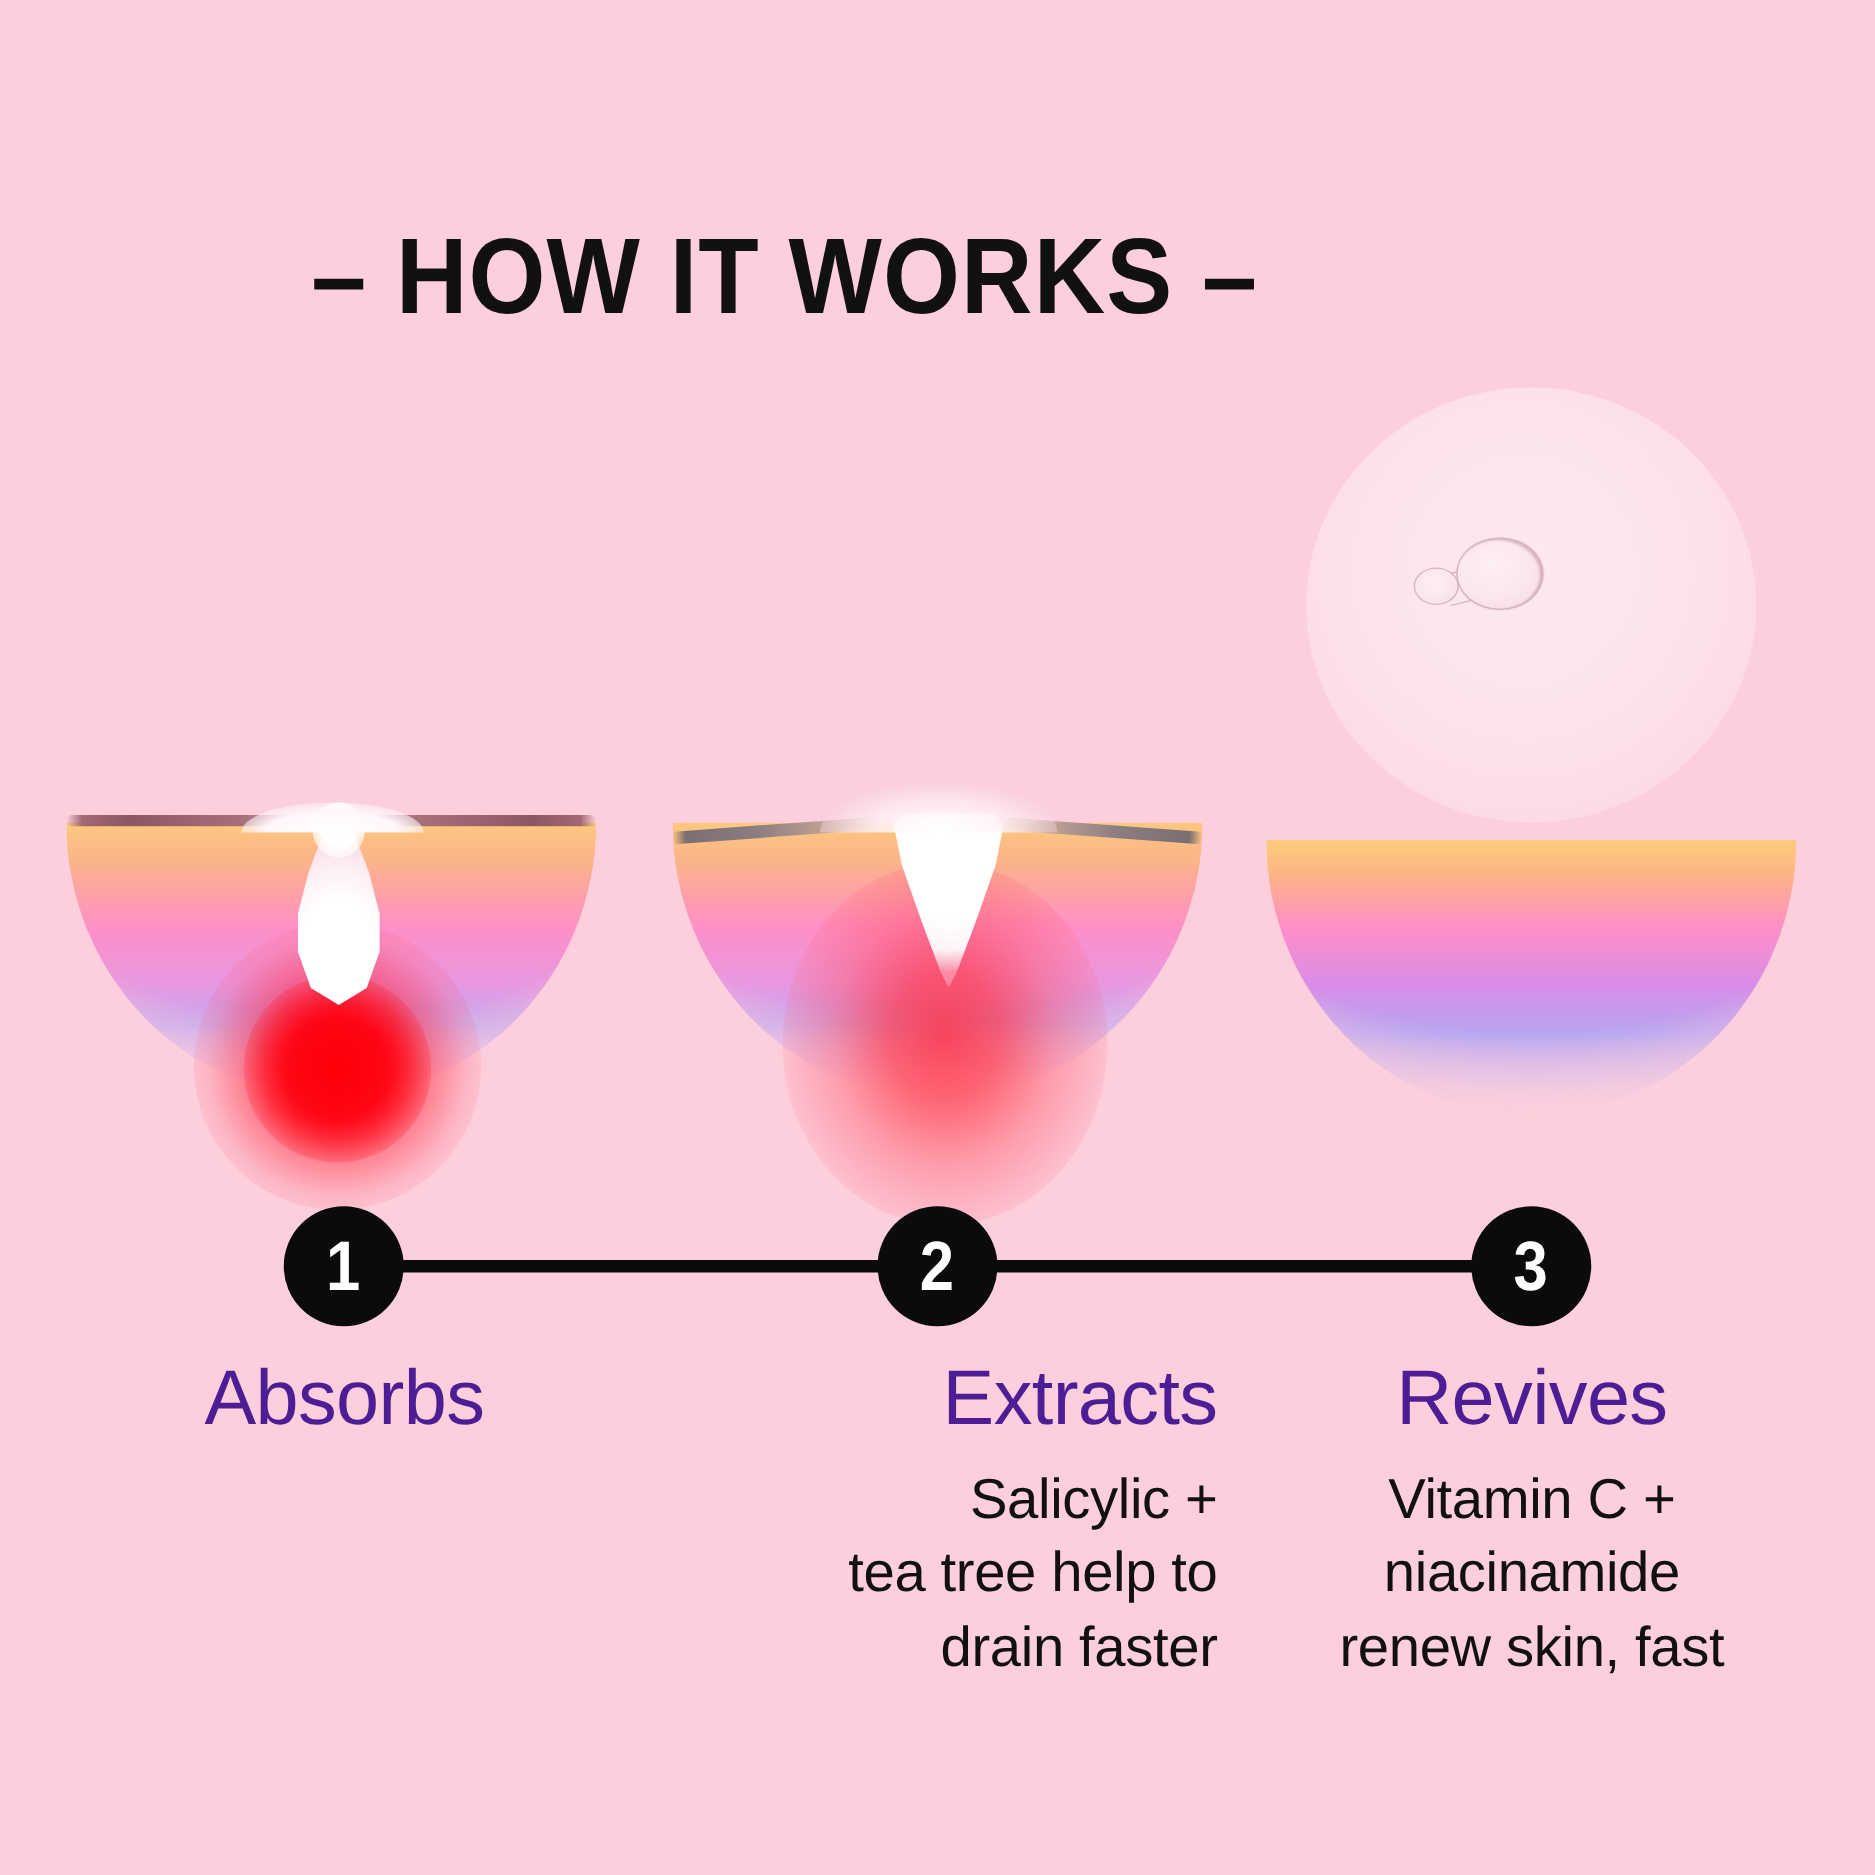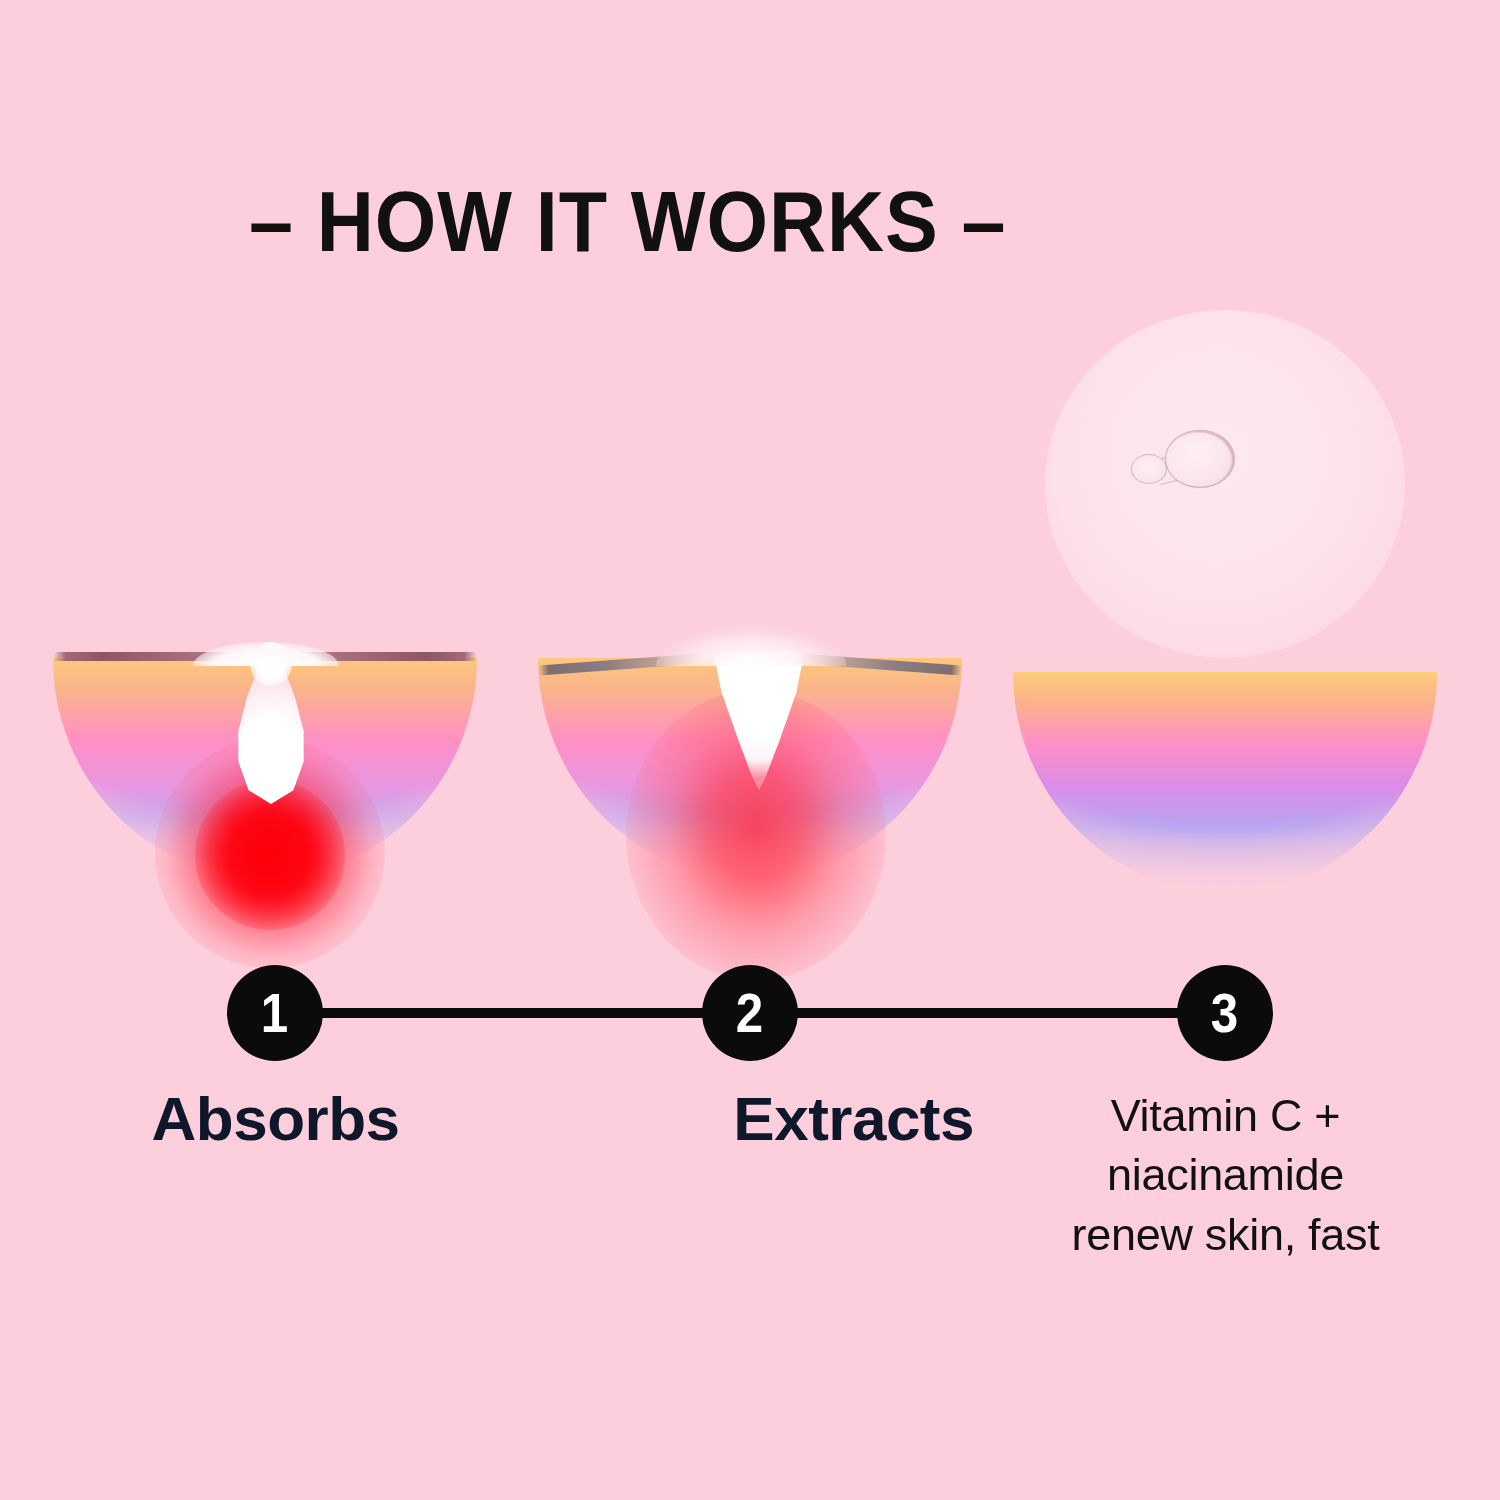--- a/index.html
+++ b/index.html
@@ -316,23 +316,23 @@
     text-align: center;
     padding: 0 14px;
     box-sizing: border-box;
   }
   .caption-col:nth-child(1) { margin-left: 38px; }
   .caption-col:nth-child(2) { margin-left: 0px; text-align: right; }
   .caption-col:nth-child(3) { margin-left: 0px; }
 
   .caption-head {
     font-family: "Liberation Sans", sans-serif;
-    font-weight: bold;
+    font-weight: normal;
     font-size: 62px;
-    color: #0f172a;
+    color: #4c1d95;
     line-height: 1.05;
     letter-spacing: -0.5px;
     margin-bottom: 18px;
   }
   .caption-body {
     font-family: "Liberation Sans", sans-serif;
     font-weight: normal;
     font-size: 45px;
     color: #111111;
     line-height: 1.32;
@@ -409,21 +409,25 @@
 </div>
 
 <div id="captions">
 
   <div class="caption-col">
     <div class="caption-head">Absorbs</div>
   </div>
 
   <div class="caption-col">
     <div class="caption-head">Extracts</div>
+    <div class="caption-body">Salicylic +
+tea tree help to
+drain faster</div>
   </div>
 
   <div class="caption-col">
+    <div class="caption-head">Revives</div>
     <div class="caption-body">Vitamin C +
 niacinamide
 renew skin, fast</div>
   </div>
 
 </div>
 
 </body></html>

